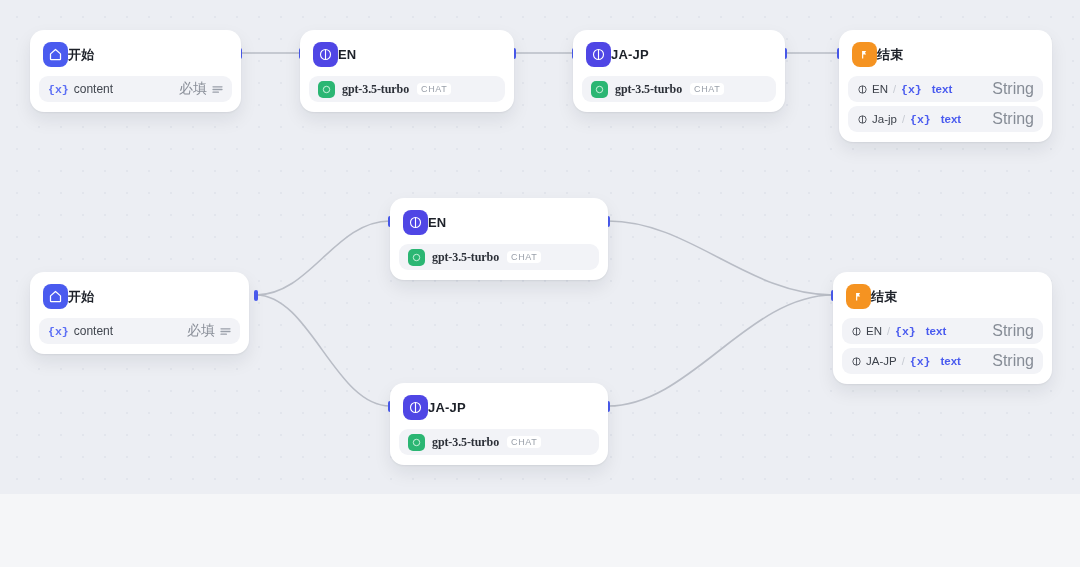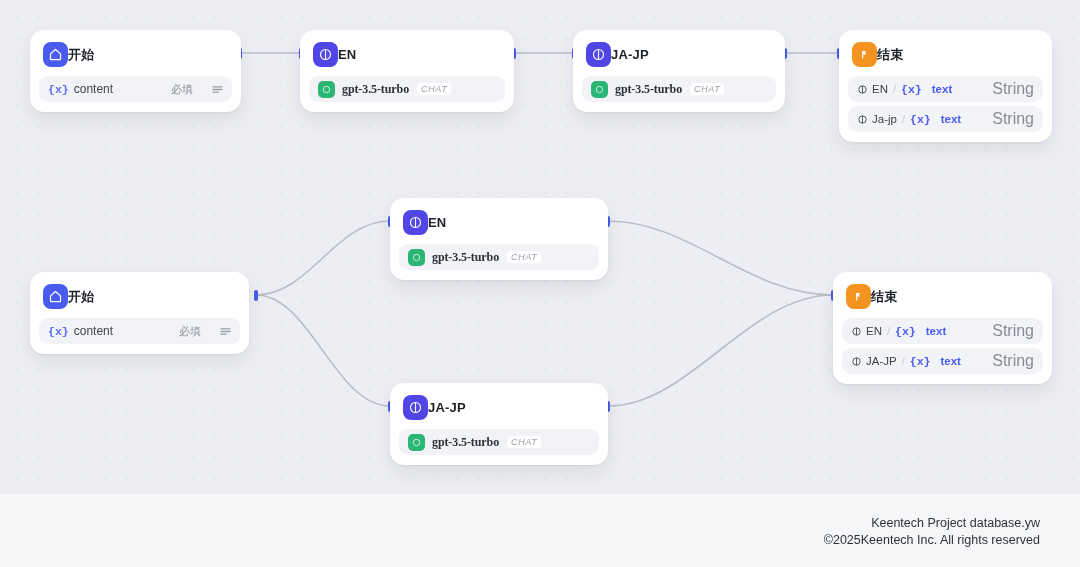--- a/index.html
+++ b/index.html
@@ -97,23 +97,23 @@
     font-weight: bold;
     margin-right: 5px;
     font-family: "Liberation Mono", "DejaVu Sans Mono", monospace;
   }
   .var-name {
     font-size: 12px;
     color: #41464f;
     flex: 1 1 auto;
   }
   .req-text {
-    font-size: 11px;
+    font-size: 14px;
     color: #8a8f99;
-    margin-right: 19px;
+    margin-right: 5px;
     text-align: right;
   }
 
   
   .model-icon {
     width: 17px; height: 17px;
     border-radius: 5px;
     background: #2bb673;
     flex: 0 0 auto;
     margin-right: 7px;
@@ -127,21 +127,20 @@
     letter-spacing: -.1px;
     font-family: Liberation Serif, serif;
   }
   .model-badge {
     font-size: 9px;
     color: #9aa0aa;
     letter-spacing: .6px;
     border-radius: 4px;
     padding: 1px 4px;
     background: #ffffff;
-    font-style: italic;
   }
 
   
   .out-ic { flex: 0 0 auto; margin-right: 4px; display:flex; align-items:center; }
   .out-src {
     font-size: 11.5px;
     color: #3d424b;
     margin-right: 5px;
   }
   .out-sep { color: #c7cbd3; margin-right: 5px; font-size: 11px; }
@@ -414,18 +413,14 @@
         <span class="out-src">JA-JP</span>
         <span class="out-sep">/</span>
         <span class="out-var">{x}</span>
         <span class="out-field">text</span>
         <span class="out-type">String</span>
       </div>
     </div>
 
   </div>
 
-  <div id="footer">
-    <div class="footer-line" id="f1">Keentech Project database.yw</div>
-    <div class="footer-line" id="f2">©2025Keentech Inc. All rights reserved</div>
-  </div>
 
 </div>
 
 </body></html>

